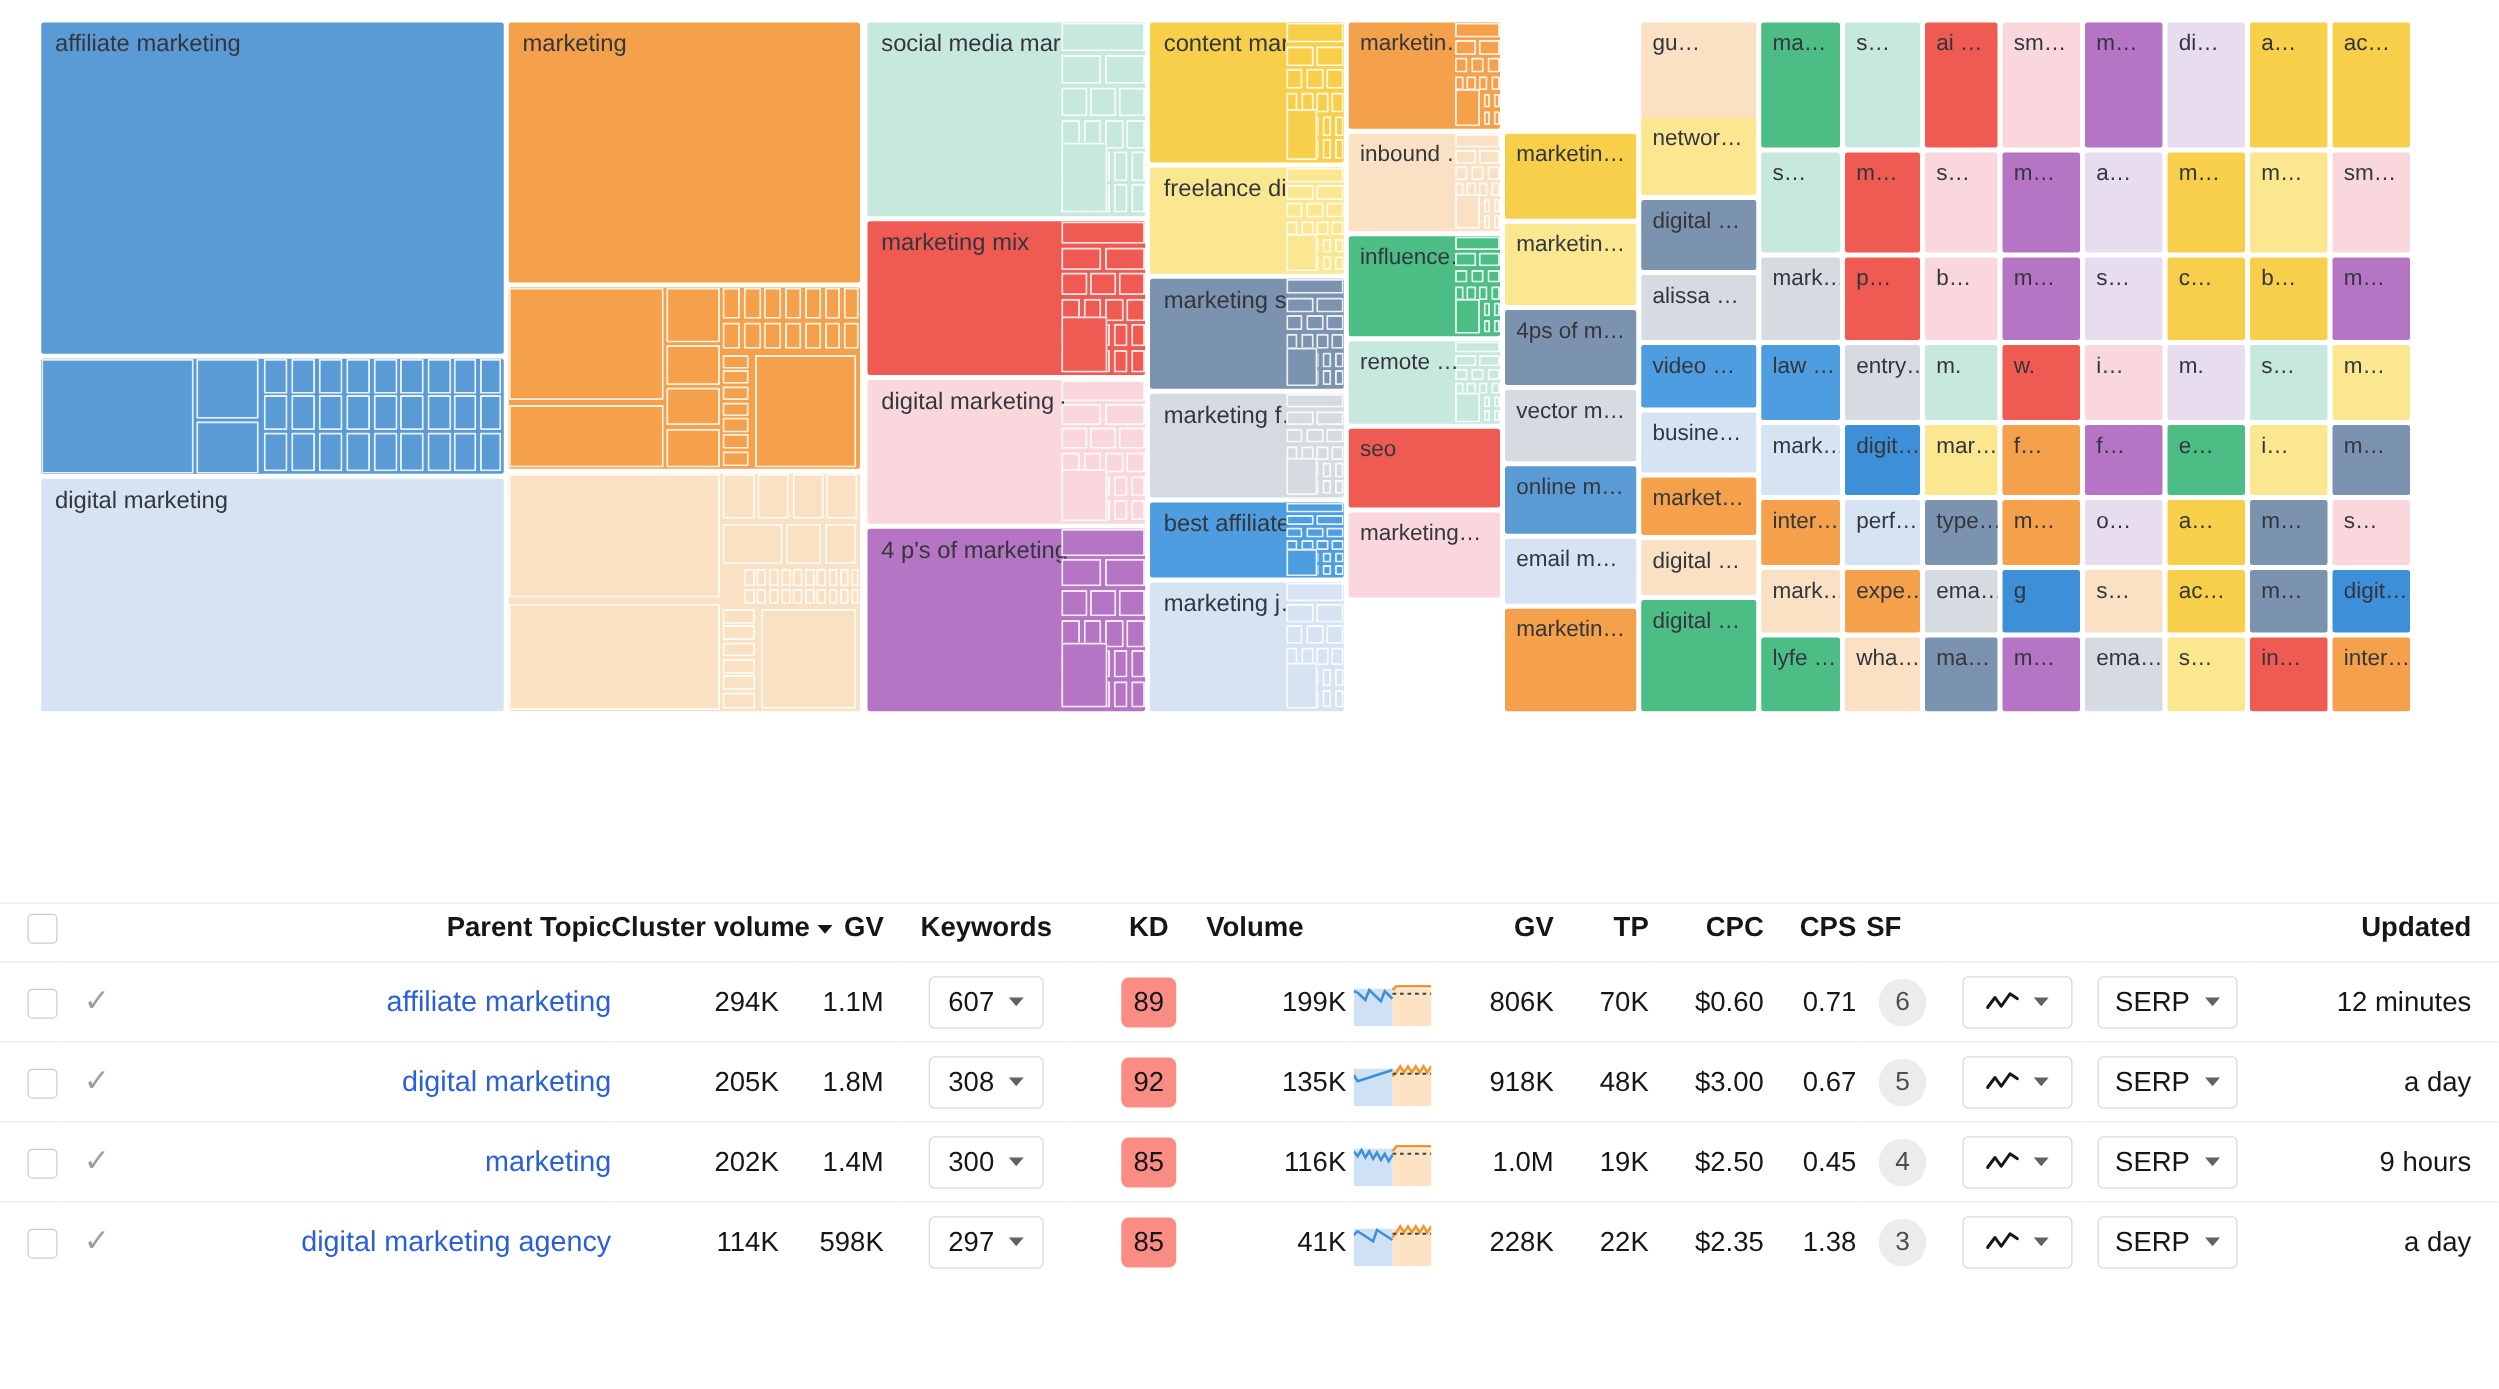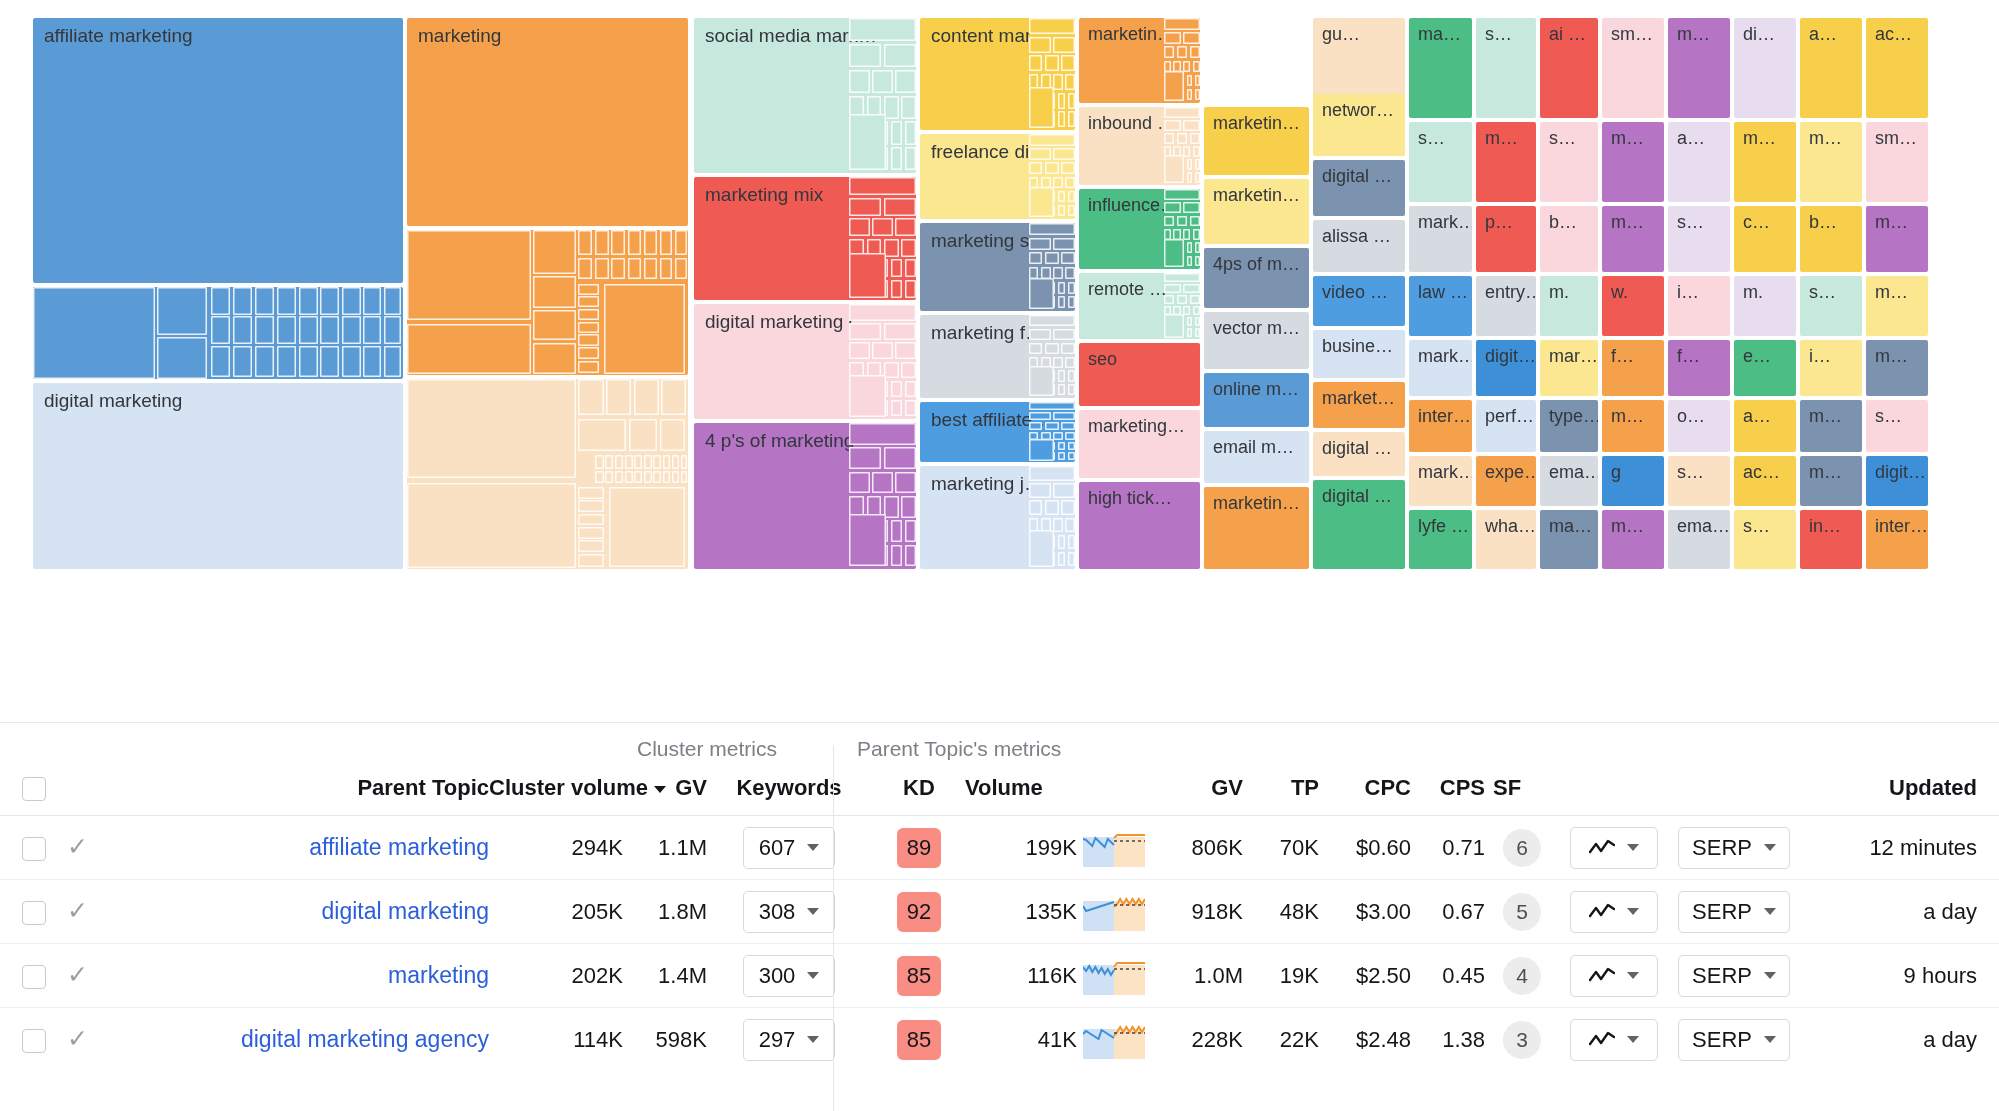--- a/index.html
+++ b/index.html
@@ -652,23 +652,20 @@
       <div class="sub" style="left: 107.98px; top: 55px; width: 5.26px; height: 8.5px; background: rgb(199, 232, 220); box-shadow: rgb(247, 252, 250) 0px 0px 0px 1.5px inset;"></div>
       <div class="sub" style="left: 115.74px; top: 55px; width: 5.26px; height: 8.5px; background: rgb(199, 232, 220); box-shadow: rgb(247, 252, 250) 0px 0px 0px 1.5px inset;"></div>
       <div class="sub" style="left: 84.7px; top: 40.92px; width: 19.965px; height: 23.76px; background: rgb(199, 232, 220); box-shadow: rgb(247, 252, 250) 0px 0px 0px 1.5px inset;"></div>
     </div>
     <div class="tile small" style="left: 1079px; top: 343px; width: 121px; height: 63px; background: rgb(239, 91, 83);">
       <span class="tile-label">seo</span>
     </div>
     <div class="tile small" style="left: 1079px; top: 410px; width: 121px; height: 68px; background: rgb(250, 215, 220);">
       <span class="tile-label">marketing…</span>
     </div>
-    <div class="tile small" style="left: 1079px; top: 482px; width: 121px; height: 87px; background: rgb(181, 116, 196);">
-      <span class="tile-label">high tick…</span>
-    </div>
     <div class="tile small" style="left: 1204px; top: 107px; width: 105px; height: 68px; background: rgb(247, 207, 74);">
       <span class="tile-label">marketin…</span>
     </div>
     <div class="tile small" style="left: 1204px; top: 179px; width: 105px; height: 65px; background: rgb(251, 231, 143);">
       <span class="tile-label">marketin…</span>
     </div>
     <div class="tile small" style="left: 1204px; top: 248px; width: 105px; height: 60px; background: rgb(123, 147, 174);">
       <span class="tile-label">4ps of m…</span>
     </div>
     <div class="tile small" style="left: 1204px; top: 312px; width: 105px; height: 57px; background: rgb(213, 219, 224);">
@@ -903,25 +900,20 @@
       <span class="tile-label">inter…</span>
     </div>
     <div class="tile" style="left: 407px; top: 575px; width: 281px; height: 0px; background: rgb(87, 189, 130);"></div>
     <div class="tile" style="left: 400px; top: 575px; width: 290px; height: 0px; background: rgb(87, 189, 130);"></div>
   </div>
 
 <div id="divider"></div>
 
 <div id="table-area">
 
-  <div class="group-labels">
-    <span class="group-label gl-cluster">Cluster metrics</span>
-    <span class="group-label gl-parent">Parent Topic's metrics</span>
-    <div class="vsep" style="left:833px; height:366px;"></div>
-  </div>
 
   <table class="grid">
     <colgroup>
       <col class="c-check">
         <col class="c-tick">
         <col class="c-topic">
       <col class="c-cvol">
         <col class="c-gv1">
         <col class="c-kw">
         <col class="c-gap">
@@ -1090,21 +1082,21 @@
           <td class="c-vol"><span>41K</span></td>
           <td class="c-spark"><svg width="62" height="38" class="spark">
               <rect x="0" y="8" width="31" height="30" fill="#cfe2f5"></rect>
               <rect x="31" y="8" width="31" height="30" fill="#fce3c4"></rect>
               <path d="M0,13 L3.1,10.0 L6.2,12.0 L9.3,14.0 L12.4,16.0 L15.5,18.0 L18.6,9.0 L21.7,11.0 L24.8,13.0 L27.9,15.0 L31.0,17.0" fill="none" stroke="#3d8fd8" stroke-width="2"></path>
               <path d="M31,15 L34.1,11.0 L37.2,6.0 L40.3,11.0 L43.4,6.0 L46.5,11.0 L49.6,6.0 L52.7,11.0 L55.8,6.0 L58.9,11.0 L62.0,6.0" fill="none" stroke="#f0952f" stroke-width="2"></path>
               <line x1="31" y1="12" x2="62" y2="12" stroke="#444" stroke-width="1.6" stroke-dasharray="3 3"></line>
             </svg></td>
           <td class="c-gv2"><span>228K</span></td>
           <td class="c-tp"><span>22K</span></td>
-          <td class="c-cpc"><span>$2.48</span></td>
+          <td class="c-cpc"><span>$2.35</span></td>
           <td class="c-cps"><span>1.38</span></td>
           <td class="c-sf"><span class="sf-badge">3</span></td>
           <td class="c-trend"><span class="trend-select">
               <svg width="26" height="18">
                 <path d="M1,13 L7,5 L12,12 L19,2 L25,6" fill="none" stroke="#14161a" stroke-width="2.4" stroke-linecap="round" stroke-linejoin="round"></path>
               </svg>
               <span class="caret"></span>
             </span></td>
           <td class="c-serp"><span class="serp-select">
               <span>SERP</span>

